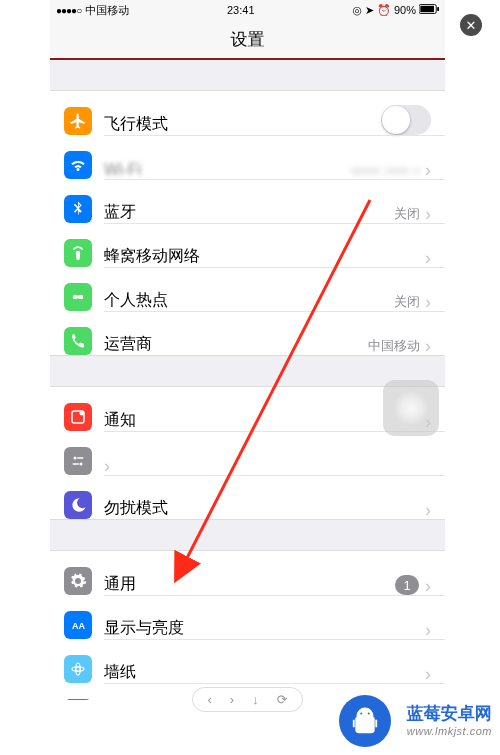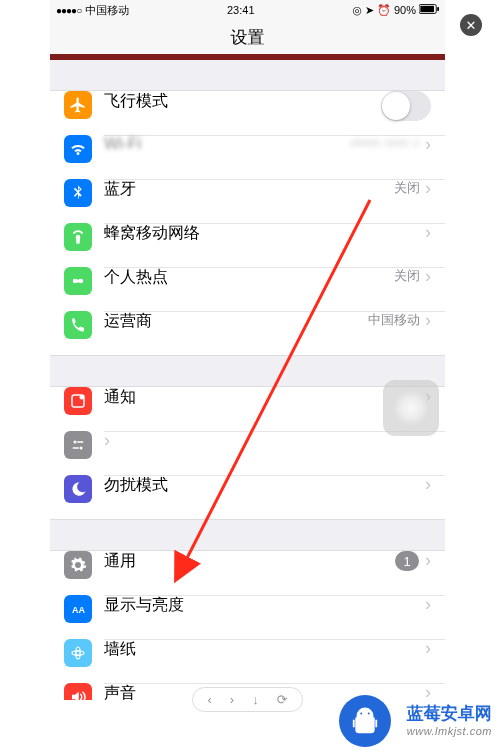--- a/index.html
+++ b/index.html
@@ -31,33 +31,33 @@
     padding: 0 6px;
     font-size: 11px;
     color: #000;
   }
   .status-left { display: flex; align-items: center; gap: 4px; }
   .status-right { display: flex; align-items: center; gap: 3px; }
   .dots { letter-spacing: -1px; font-size: 10px; }
   .nav-header {
     height: 40px;
     background: #f7f7f8;
-    border-bottom: 6px solid #7f1d1d;
+    border-bottom: 2px solid #7f1d1d;
     display: flex;
     align-items: center;
     justify-content: center;
     font-size: 17px;
     font-weight: 500;
   }
   .group { background: #fff; border-top: 1px solid #ddd; border-bottom: 1px solid #ddd; }
   .group.first { margin-top: 30px; }
   .group.mid { margin-top: 30px; }
   .row {
     display: flex;
-    align-items: flex-start;
+    align-items: flex-end;
     height: 44px;
     padding: 0 14px 0 14px;
     position: relative;
   }
   .row + .row::before {
     content: "";
     position: absolute;
     left: 54px; right: 0; top: 0;
     height: 1px;
     background: #e5e5e5;

